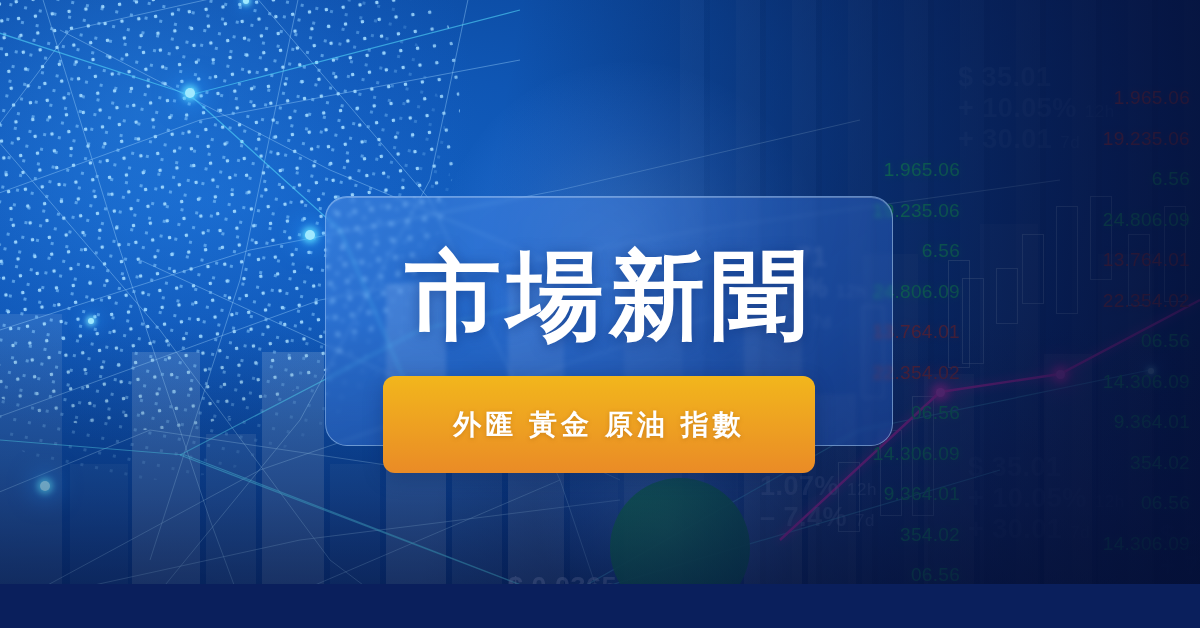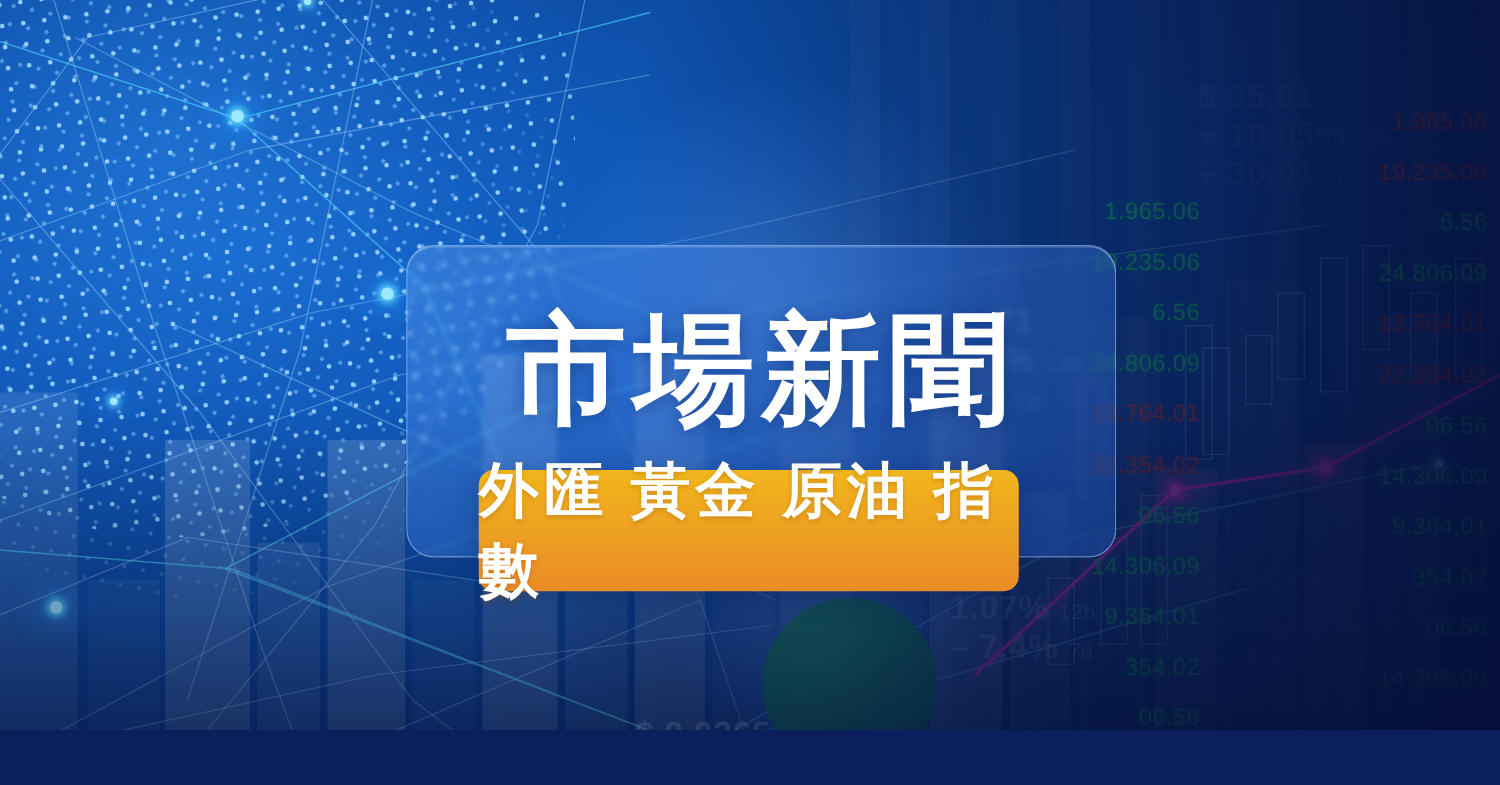--- a/index.html
+++ b/index.html
@@ -125,21 +125,21 @@
 
   
   .pill {
     position:absolute; left:383px; top:376px; width:432px; height:97px;
     border-radius:12px;
     background:linear-gradient(180deg, #f2b61c 0%, #eea321 45%, #ea8b26 100%);
     box-shadow:0 6px 20px rgba(10,35,90,.32);
     display:flex; align-items:center; justify-content:center;
   }
   .pill .plabel {
-    color:#ffffff; font-size:48px; font-weight:700; letter-spacing:4px;
+    color:#ffffff; font-size:28px; font-weight:700; letter-spacing:4px;
     text-shadow:0 1px 4px rgba(150,80,10,.35);
   }
 </style>
 </head>
 <body>
 
 <div id="stage">
 
   <div class="bars">
     <div class="bar" style="left:-10px; width:72px;  height:270px;"></div>

